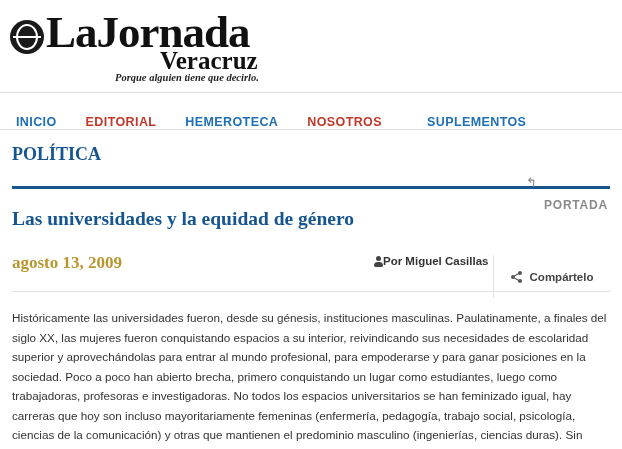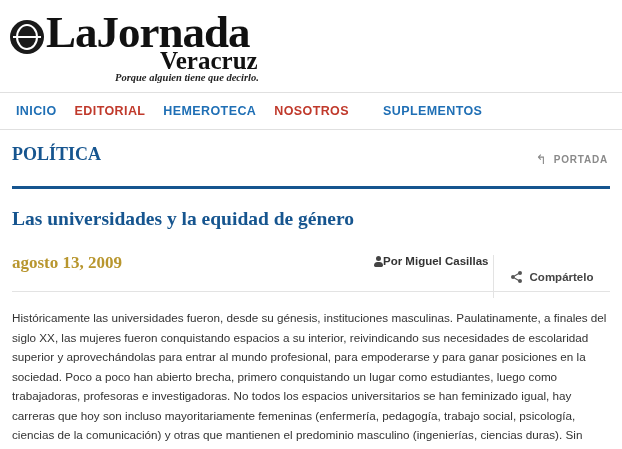--- a/index.html
+++ b/index.html
@@ -100,24 +100,24 @@
   
   .nav-bar {
     position: relative;
     height: 36px;
     border-top: 1px solid #e0e0e0;
     border-bottom: 1px solid #e0e0e0;
     background: #ffffff;
   }
   .nav-list {
     display: flex;
-    align-items: center;
+    align-items: flex-end;
     height: 36px;
     padding-left: 16px;
-    gap: 18px;
+    gap: 29px;
   }
   .nav-item {
     font-size: 12.5px;
     font-weight: bold;
     letter-spacing: 0.4px;
     text-decoration: none;
     white-space: nowrap;
     cursor: pointer;
   }
   .nav-inicio { color: #1f6fb5; }
@@ -150,24 +150,25 @@
     align-items: center;
     gap: 7px;
     cursor: pointer;
   }
   .portada-arrow {
     font-size: 13px;
     color: #8a8a8a;
     line-height: 10px;
   }
   .portada-text {
-    font-size: 10px;
+    font-size: 12px;
     font-weight: bold;
     letter-spacing: 0.8px;
     color: #8a8a8a;
+    margin-top: 44px;
   }
   .rule {
     margin: 0 12px;
     height: 3px;
     background: #16558f;
   }
 
   
   .headline {
     margin: 18px 12px 0 12px;

